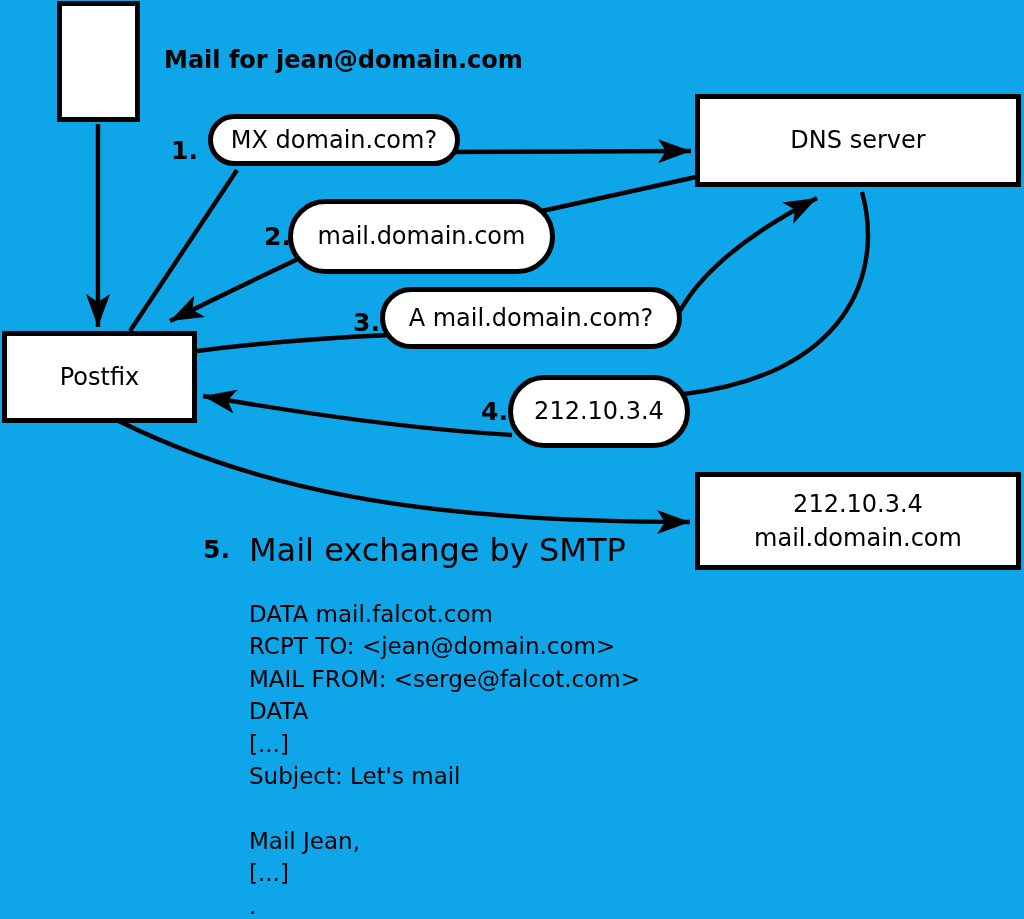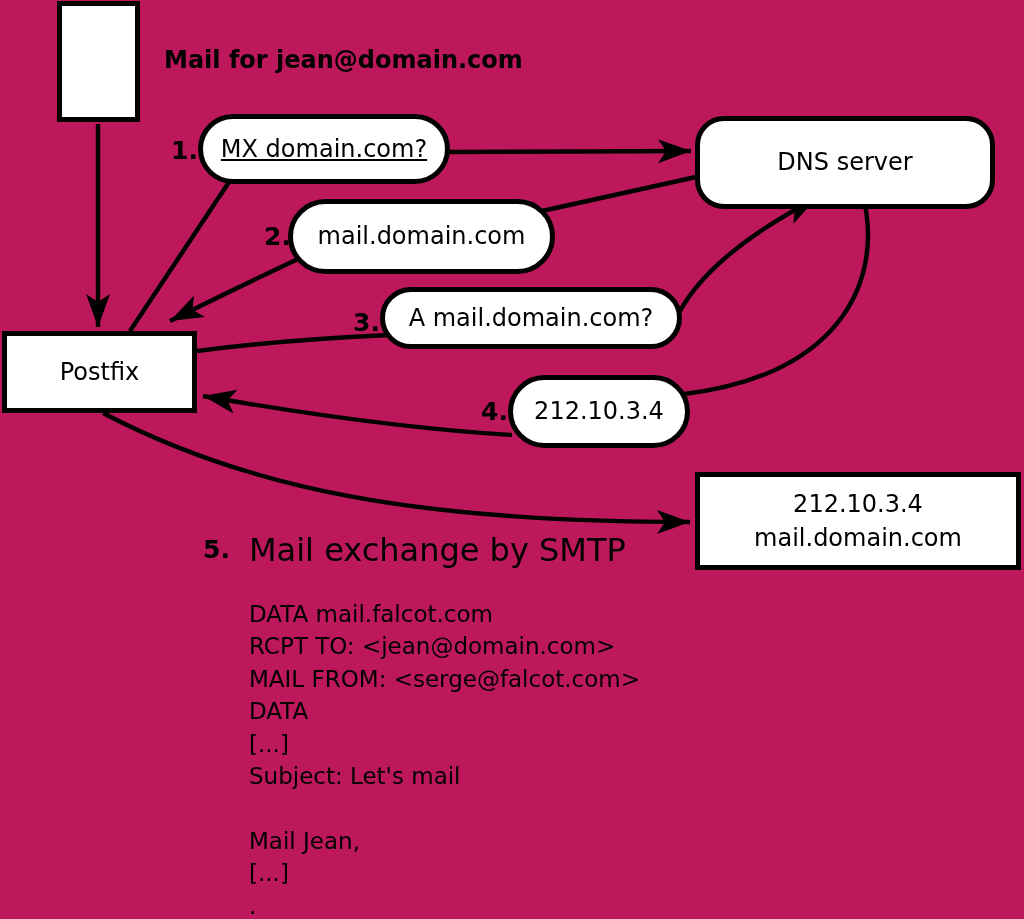--- a/index.html
+++ b/index.html
@@ -1,17 +1,17 @@
 <!DOCTYPE html>
 <html><head>
 <meta charset="utf-8">
 <style>
   html,body{margin:0;padding:0;background:#ffffff;}
   #canvas{
-    position:relative;width:1024px;height:919px;background:#be185d;
+    position:relative;width:1024px;height:919px;background:#0ea5e9;
     font-family:"DejaVu Sans","Liberation Sans",sans-serif;color:#000;
     overflow:hidden;
   }
   #connectors{position:absolute;left:0;top:0;z-index:1;}
   .shape{
     position:absolute;box-sizing:border-box;background:#ffffff;
     border:5px solid #000000;z-index:2;
     display:flex;align-items:center;justify-content:center;
   }
   .pill{border-radius:40px;}
@@ -54,34 +54,34 @@
       <path d="M862,192 C885,275 845,375 684,394"></path>
       <path d="M512,435 Q380,427 203,396" marker-end="url(#ah)"></path>
       <path d="M103,413 C250,490 420,522 690,522" marker-end="url(#ah)"></path>
     </g>
   </svg>
 
   <div class="shape" style="left:57px;top:1px;width:83px;height:121px;"></div>
 
   <div class="caption" style="left:164px;top:46px;">Mail for jean@domain.com</div>
 
-  <div class="shape" style="left:2px;top:331px;width:195px;height:82px;">
+  <div class="shape" style="left:2px;top:331px;width:195px;height:92px;">
     <span class="lbl">Postfix</span>
   </div>
 
-  <div class="shape" style="left:695px;top:116px;width:300px;height:93px;border-radius:29px;">
+  <div class="shape" style="left:695px;top:94px;width:326px;height:93px;">
     <span class="lbl">DNS server</span>
   </div>
 
   <div class="shape box2line" style="left:695px;top:472px;width:326px;height:98px;">
     <span class="lbl">212.10.3.4</span>
     <span class="lbl">mail.domain.com</span>
   </div>
 
-  <div class="shape pill" style="left:198px;top:114px;width:252px;height:70px;text-decoration:underline;">
+  <div class="shape pill" style="left:208px;top:114px;width:252px;height:52px;">
     <span class="lbl">MX domain.com?</span>
   </div>
   <div class="shape pill" style="left:288px;top:199px;width:267px;height:75px;">
     <span class="lbl">mail.domain.com</span>
   </div>
   <div class="shape pill" style="left:380px;top:287px;width:302px;height:62px;">
     <span class="lbl">A mail.domain.com?</span>
   </div>
   <div class="shape pill" style="left:508px;top:375px;width:182px;height:73px;">
     <span class="lbl">212.10.3.4</span>

